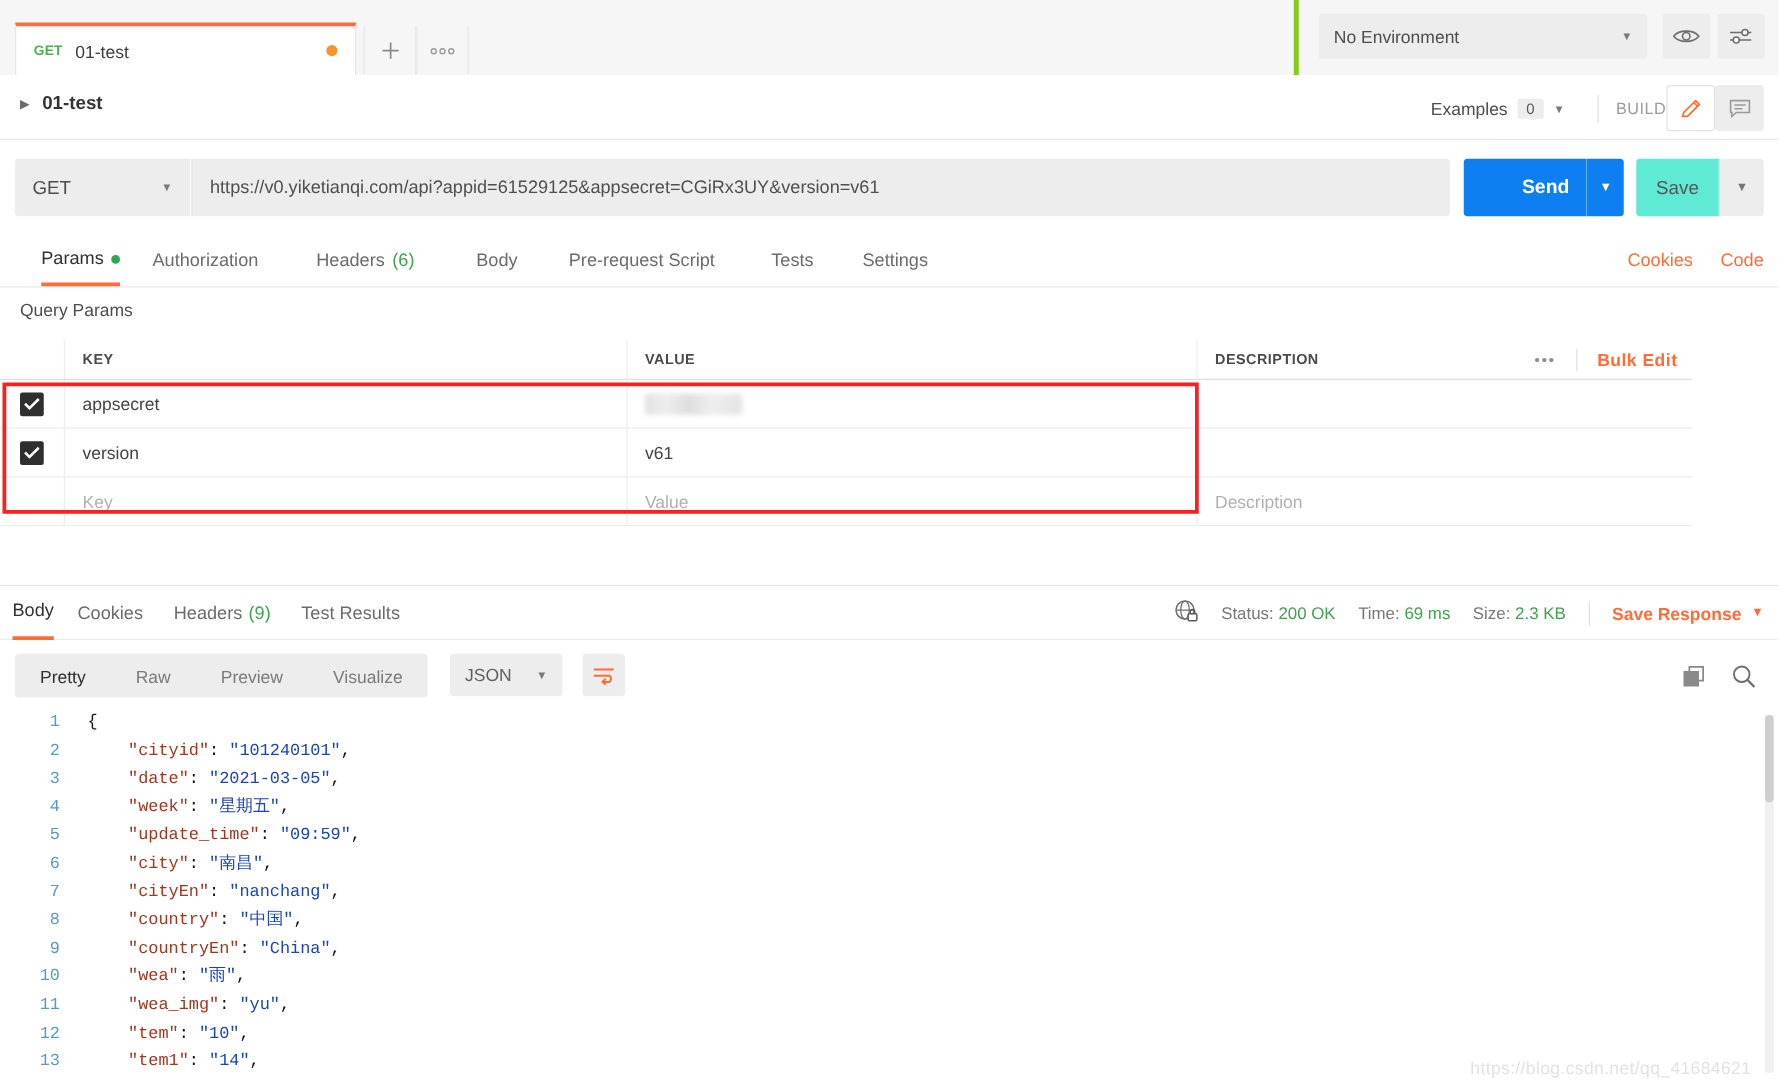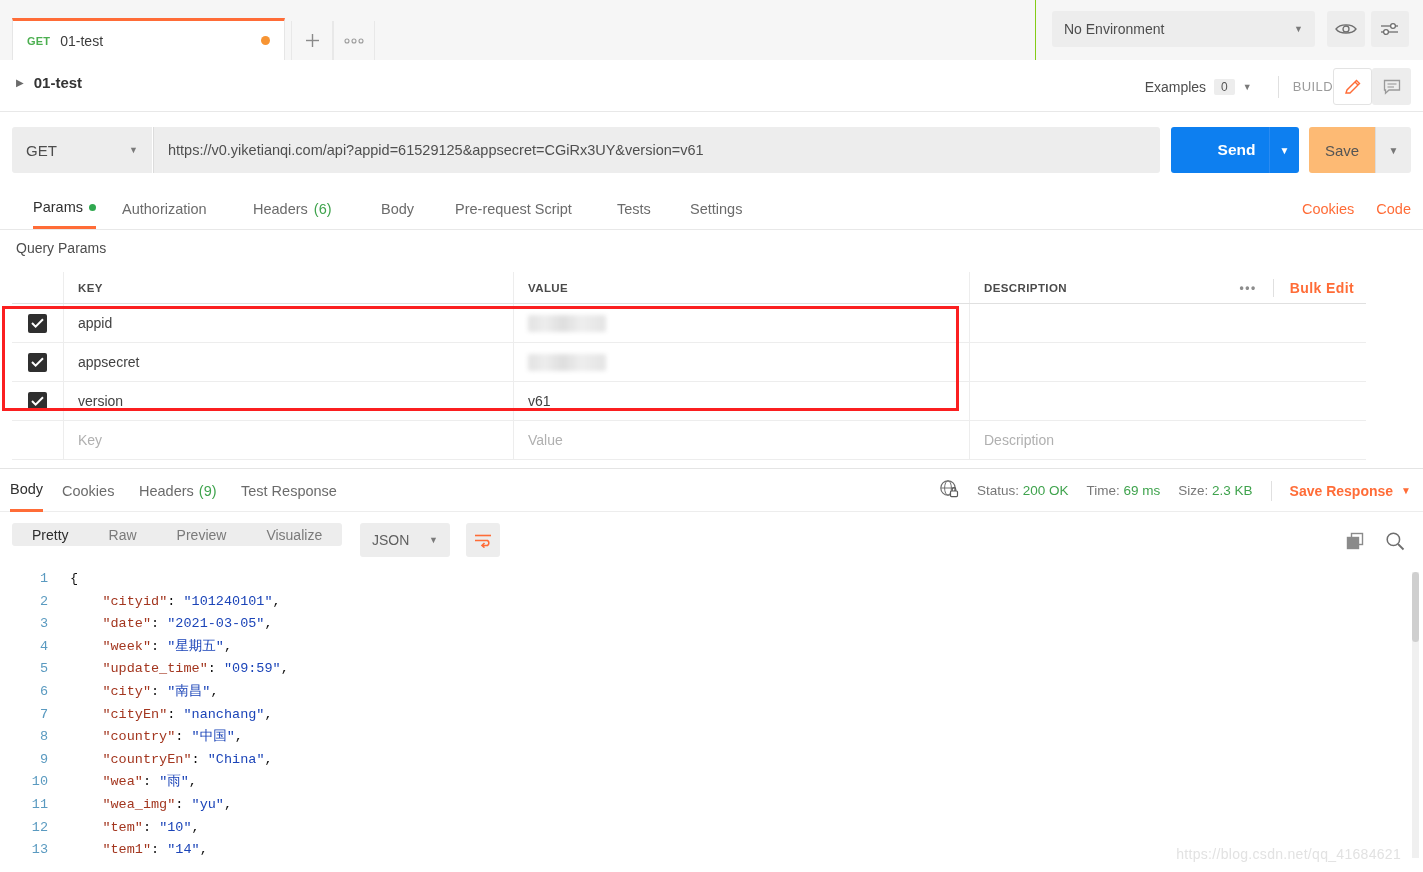--- a/index.html
+++ b/index.html
@@ -37,21 +37,21 @@
   }
   .tb-btn {
     position:absolute; top:21px; height:39px; width:42px;
     display:flex; align-items:center; justify-content:center;
     background:#f6f6f6; border-left:1px solid #e8e8e8; border-right:1px solid #e8e8e8;
     color:#7b7b7b;
   }
   .tb-plus { left:291px; font-size:22px; font-weight:300; color:#8a8a8a; }
   .tb-dots { left:333px; font-size:11px; letter-spacing:1px; color:#9b9b9b; }
 
-  .env-area { position:absolute; right:0; top:0; height:60px; width:388px; border-left:1px solid #84cc16; }
+  .env-area { position:absolute; right:0; top:0; height:60px; width:388px; border-left:4px solid #84cc16; }
   .env-select {
     position:absolute; left:16px; top:11px; width:263px; height:36px;
     background:#ededed; border-radius:3px;
     display:flex; align-items:center; padding:0 12px; color:#4d4d4d; font-size:14px;
   }
   .env-select .caret { margin-left:auto; font-size:9px; color:#7a7a7a; }
   .icon-btn {
     position:absolute; top:11px; width:38px; height:36px; background:#ededed;
     border-radius:3px; display:flex; align-items:center; justify-content:center;
     color:#6e6e6e;
@@ -105,21 +105,21 @@
     display:flex; align-items:center; justify-content:center; border-radius:3px 0 0 3px;padding-left:33px;
   }
   .send-caret {
     position:absolute; left:1269px; top:15px; width:30px; height:46px;
     background:#0d7ff0; color:#fff; border-radius:0 3px 3px 0;
     display:flex; align-items:center; justify-content:center; font-size:10px;
     border-left:1px solid #2a8bf2;
   }
   .save-btn {
     position:absolute; left:1309px; top:15px; width:66px; height:46px;
-    background:#fdba74; color:#555; font-size:15px;
+    background:#5eead4; color:#555; font-size:15px;
     display:flex; align-items:center; justify-content:center; border-radius:3px 0 0 3px;
   }
   .save-caret {
     position:absolute; left:1375px; top:15px; width:36px; height:46px;
     background:#ededed; color:#777; border-radius:0 3px 3px 0;
     display:flex; align-items:center; justify-content:center; font-size:10px;
     border-left:1px solid #dcdcdc;
   }
 
   
@@ -132,21 +132,21 @@
     font-size:14.5px; color:#6b6b6b; gap:6px;
   }
   .rtab.sel { color:#303030; border-bottom:3px solid #ff6c37; }
   .rtab .greendot { width:7px; height:7px; border-radius:50%; background:#2fa84f; display:inline-block;}
   .rtab .cnt { color:#3fa34d; }
   .reqtabs-right { position:absolute; right:12px; top:0; height:41px; display:flex; align-items:center; gap:22px; }
   .orange-link { color:#ff6c37; font-size:14.5px; }
 
   
   .qp-label { position:absolute; left:16px; top:240px; font-size:14px; color:#4d4d4d; }
-  .ptable { position:absolute; left:12px; top:272px; width:1354px; }
+  .ptable { position:absolute; left:0; top:272px; width:1354px; }
   .prow { display:flex; height:39px; border-bottom:1px solid #ededed; align-items:stretch; }
   .prow.hdr { height:32px; border-bottom:1px solid #e0e0e0; }
   .c-check { width:52px; display:flex; align-items:center; justify-content:center; border-right:1px solid #ededed; }
   .c-key { width:450px; display:flex; align-items:center; padding-left:14px; border-right:1px solid #ededed; }
   .c-val { width:456px; display:flex; align-items:center; padding-left:14px; border-right:1px solid #ededed; }
   .c-desc { flex:1; display:flex; align-items:center; padding-left:14px; }
   .hdr .c-key, .hdr .c-val, .hdr .c-desc { font-size:11.5px; font-weight:bold; color:#4a4a4a; letter-spacing:.4px; }
   .hdr-tools { display:flex; align-items:center; gap:0; margin-left:auto; padding-right:12px; }
   .hdr-tools .dots { color:#8d8d8d; font-size:12px; letter-spacing:1.5px; padding:0 16px; }
   .hdr-tools .sep { width:1px; height:18px; background:#e0e0e0; }
@@ -176,21 +176,21 @@
   .restab { position:absolute; top:0; height:43px; display:flex; align-items:center; font-size:14.5px; color:#6b6b6b; gap:5px;}
   .restab.sel { color:#303030; border-bottom:3px solid #ff6c37; }
   .restab .cnt { color:#3fa34d; }
   .meta { position:absolute; right:12px; top:0; height:43px; display:flex; align-items:center; font-size:13.5px; color:#777; gap:18px;}
   .meta .g { color:#3fa34d; }
   .meta .sep2 { width:1px; height:20px; background:#e0e0e0; }
   .meta .save-resp { color:#ff6c37; font-weight:bold; font-size:14px; display:flex; align-items:center; gap:8px;}
 
   .viewbar { position:absolute; left:0; top:512px; width:1423px; height:56px; background:#fff; }
   .segs {
-    position:absolute; left:12px; top:11px; height:23px; background:#ededed;
+    position:absolute; left:12px; top:11px; height:35px; background:#ededed;
     border-radius:3px; display:flex; align-items:center;
   }
   .seg { padding:0 20px; font-size:14px; color:#7a7a7a; line-height:34px; }
   .seg.sel { color:#2e2e2e; }
   .json-sel {
     position:absolute; left:360px; top:11px; height:34px; width:90px; background:#ededed;
     border-radius:3px; display:flex; align-items:center; padding:12px 12px;
     font-size:14px; color:#5f5f5f;
   }
   .json-sel .caret { margin-left:auto; font-size:9px; color:#7a7a7a; }
@@ -359,63 +359,47 @@
       <div class="c-desc">
         <span>DESCRIPTION</span>
         <span class="hdr-tools">
           <span class="dots">•••</span>
           <span class="sep"></span>
           <span class="bulk">Bulk Edit</span>
         </span>
       </div>
     </div>
 
+
     <div class="prow">
       <div class="c-check">
         <span class="cbox">
           <svg width="13" height="10" viewBox="0 0 13 10">
               <polyline points="1,5 4.6,8.6 12,1.2" fill="none" stroke="#fff" stroke-width="2"></polyline>
             </svg>
         </span>
       </div>
       <div class="c-key">
-        <span class="celltext">appid</span>
+        <span class="celltext">appsecret</span>
       </div>
       <div class="c-val">
         <span class="blurval"></span>
       </div>
       <div class="c-desc"></div>
     </div>
 
     <div class="prow">
       <div class="c-check">
         <span class="cbox">
           <svg width="13" height="10" viewBox="0 0 13 10">
               <polyline points="1,5 4.6,8.6 12,1.2" fill="none" stroke="#fff" stroke-width="2"></polyline>
             </svg>
         </span>
       </div>
       <div class="c-key">
-        <span class="celltext">appsecret</span>
-      </div>
-      <div class="c-val">
-        <span class="blurval"></span>
-      </div>
-      <div class="c-desc"></div>
-    </div>
-
-    <div class="prow">
-      <div class="c-check">
-        <span class="cbox">
-          <svg width="13" height="10" viewBox="0 0 13 10">
-              <polyline points="1,5 4.6,8.6 12,1.2" fill="none" stroke="#fff" stroke-width="2"></polyline>
-            </svg>
-        </span>
-      </div>
-      <div class="c-key">
         <span class="celltext">version</span>
       </div>
       <div class="c-val">
         <span class="celltext">v61</span>
       </div>
       <div class="c-desc"></div>
     </div>
 
     <div class="prow">
       <div class="c-check"></div>
@@ -438,21 +422,21 @@
       <span>Body</span>
     </div>
     <div class="restab" style="left:62px;">
       <span>Cookies</span>
     </div>
     <div class="restab" style="left:139px;">
       <span>Headers</span>
       <span class="cnt">(9)</span>
     </div>
     <div class="restab" style="left:241px;">
-      <span>Test Response</span>
+      <span>Test Results</span>
     </div>
 
     <div class="meta">
       <span>
         <svg width="20" height="20" viewBox="0 0 20 20">
           <circle cx="9" cy="9" r="7.2" fill="none" stroke="#6e6e6e" stroke-width="1.2"></circle>
           <ellipse cx="9" cy="9" rx="3.4" ry="7.2" fill="none" stroke="#6e6e6e" stroke-width="1"></ellipse>
           <line x1="2" y1="9" x2="16" y2="9" stroke="#6e6e6e" stroke-width="1"></line>
           <rect x="11.5" y="12" width="7" height="5.6" rx="1" fill="#fff" stroke="#5a5a5a" stroke-width="1.2"></rect>
           <path d="M13.2 12 v-1.6 a1.8 1.8 0 0 1 3.6 0 V12" fill="none" stroke="#5a5a5a" stroke-width="1.2"></path>

